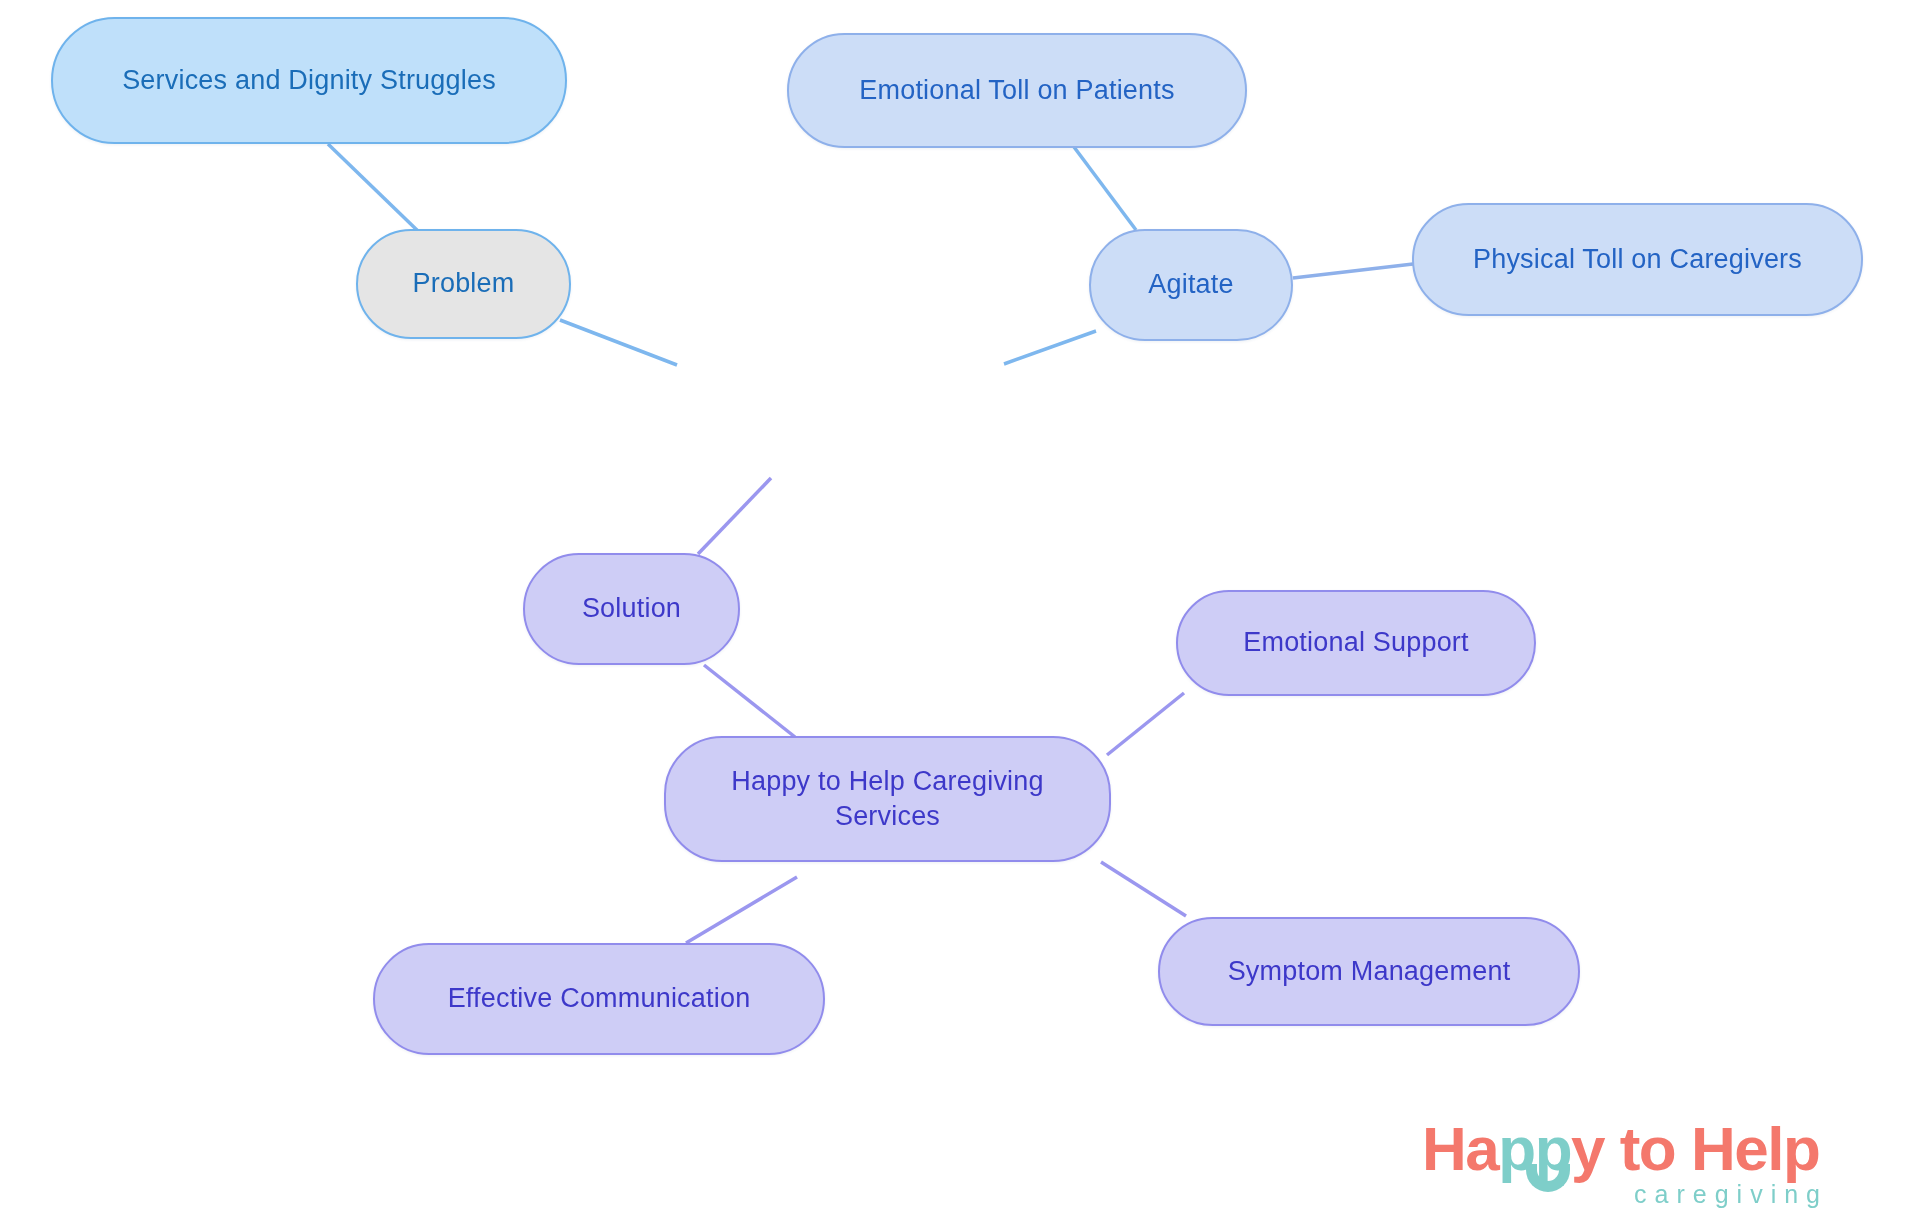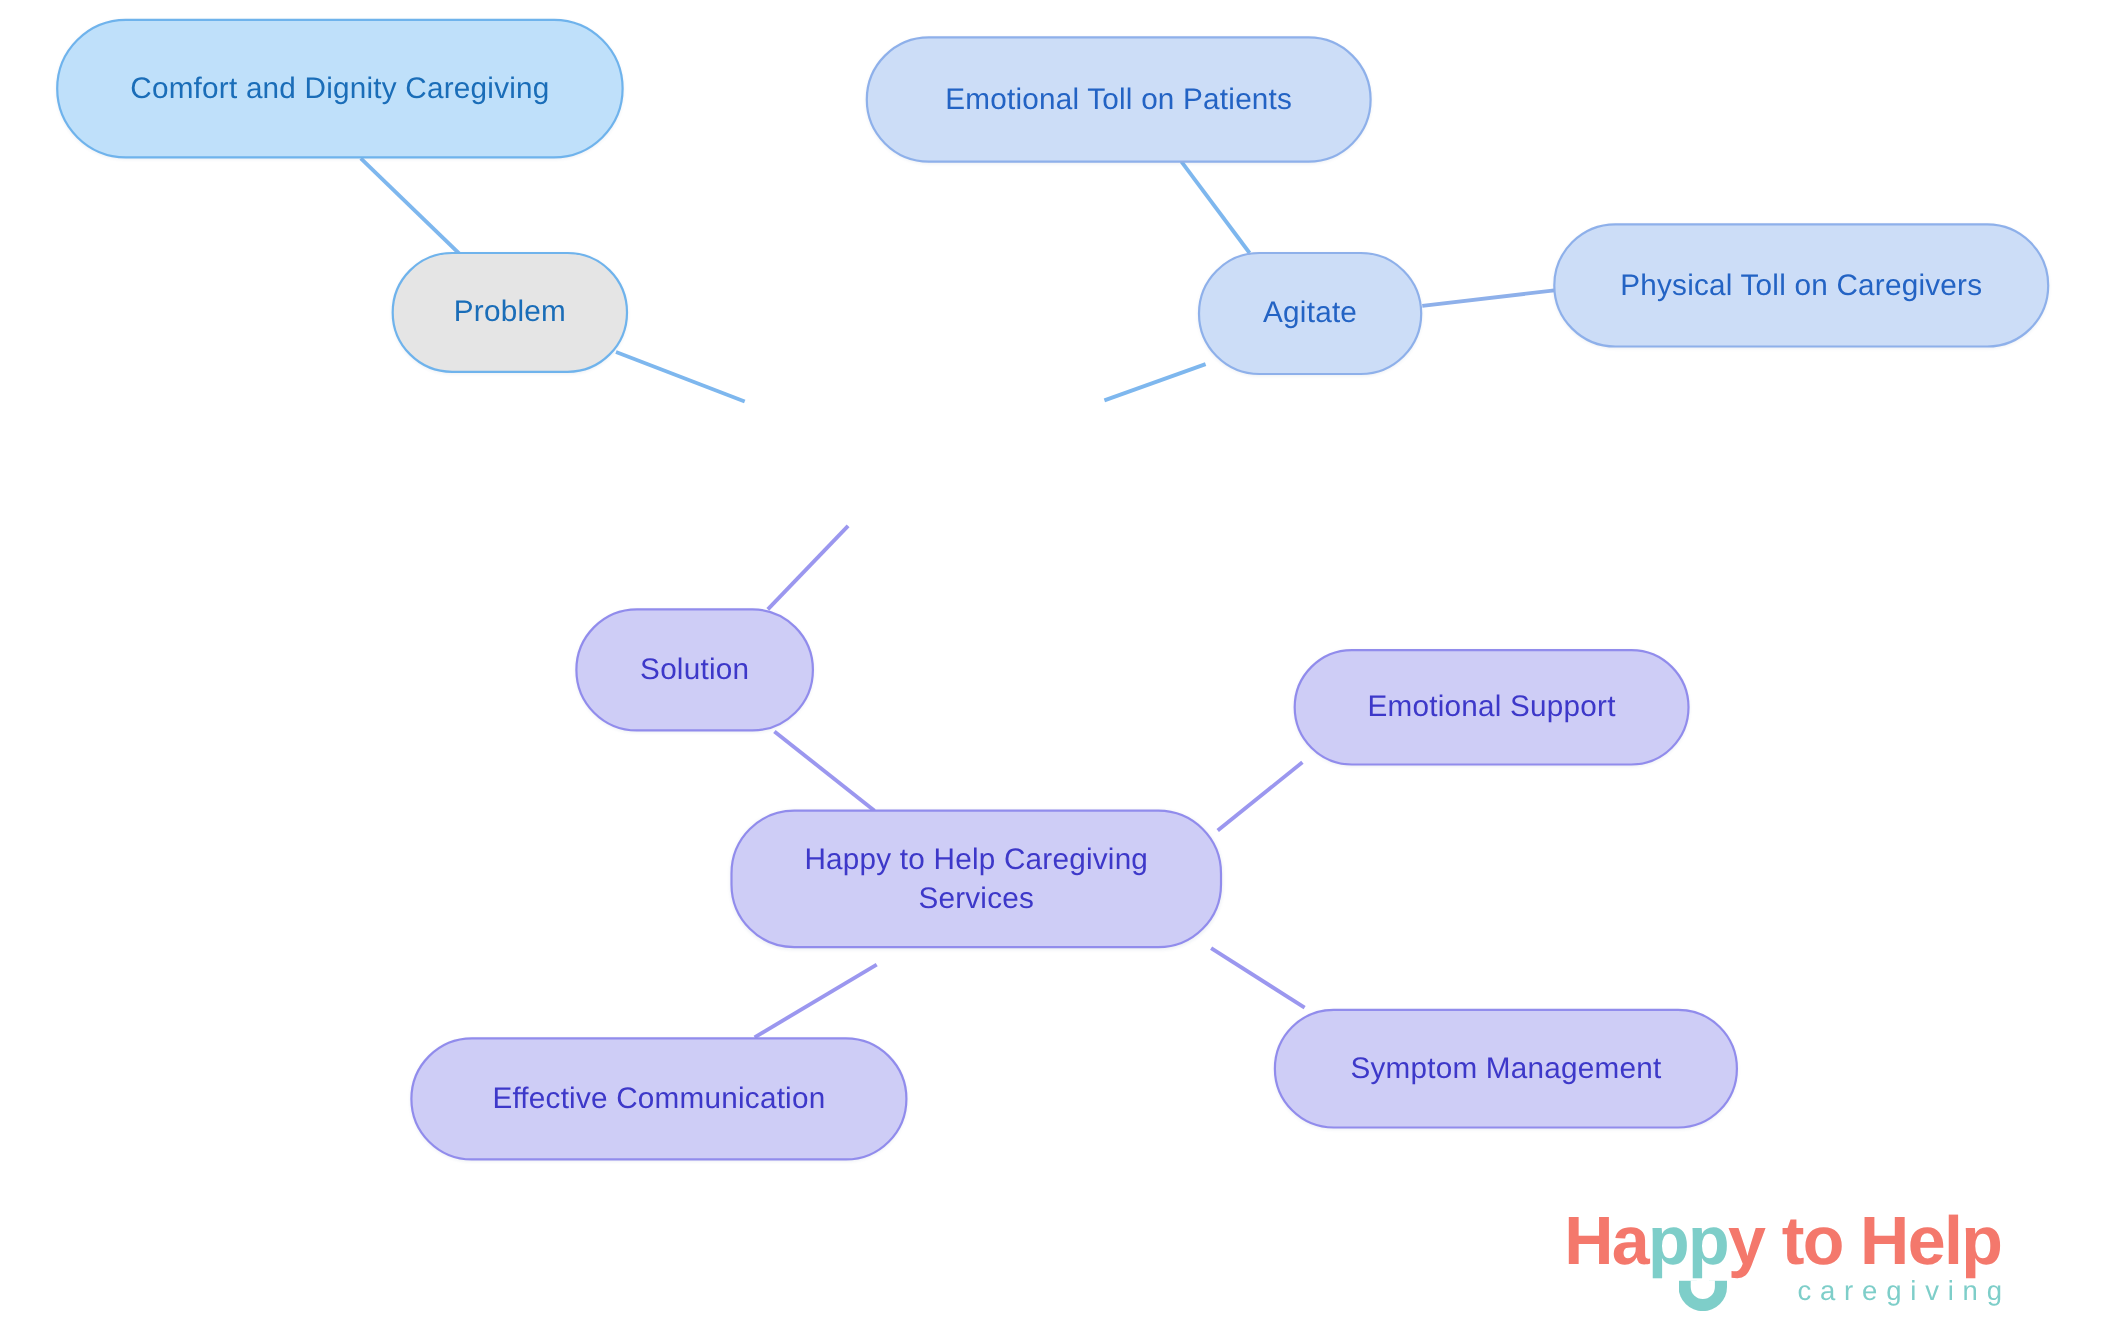--- a/index.html
+++ b/index.html
@@ -55,20 +55,21 @@
     top: 1098px;
     width: 452px;
     height: 112px;
   }
   .logo-line1 {
     font-size: 62px;
     font-weight: 700;
     letter-spacing: -1.5px;
     white-space: nowrap;
     line-height: 1.0;
+    margin-top: 20px;
   }
   .logo-sub {
     margin-top: 2px;
     text-align: right;
     padding-right: 46px;
     font-size: 25px;
     font-weight: 500;
     letter-spacing: 8px;
     line-height: 1.0;
   }
@@ -96,21 +97,21 @@
     <line x1="1293" y1="278" x2="1413" y2="264" style="stroke: rgb(142, 176, 234);"></line>
     <line x1="1096" y1="331" x2="1004" y2="364" style="stroke: rgb(126, 183, 238);"></line>
     <line x1="771" y1="478" x2="698" y2="554" style="stroke: rgb(155, 151, 239);"></line>
     <line x1="704" y1="665" x2="795" y2="737" style="stroke: rgb(155, 151, 239);"></line>
     <line x1="1107" y1="755" x2="1184" y2="693" style="stroke: rgb(155, 151, 239);"></line>
     <line x1="1101" y1="862" x2="1186" y2="916" style="stroke: rgb(155, 151, 239);"></line>
     <line x1="797" y1="877" x2="686" y2="943" style="stroke: rgb(155, 151, 239);"></line>
   </svg>
 
   <div class="node" style="left: 51px; top: 17px; width: 516px; height: 127px; border-radius: 64px; background: rgb(191, 224, 250); border-color: rgb(111, 179, 236); color: rgb(26, 109, 184);">
-    <span>Comfort and Dignity Caregiving</span>
+    <span>Services and Dignity Struggles</span>
   </div>
 
   <div class="node" style="left: 356px; top: 229px; width: 215px; height: 110px; border-radius: 55px; background: #e5e5e5; border-color: rgb(111, 179, 236); color: rgb(26, 109, 184); justify-content: center;">
     <span>Problem</span>
   </div>
 
   <div class="node" style="left: 1089px; top: 229px; width: 204px; height: 112px; border-radius: 56px; background: rgb(204, 221, 247); border-color: rgb(142, 176, 234); color: rgb(35, 99, 196);">
     <span>Agitate</span>
   </div>
 

